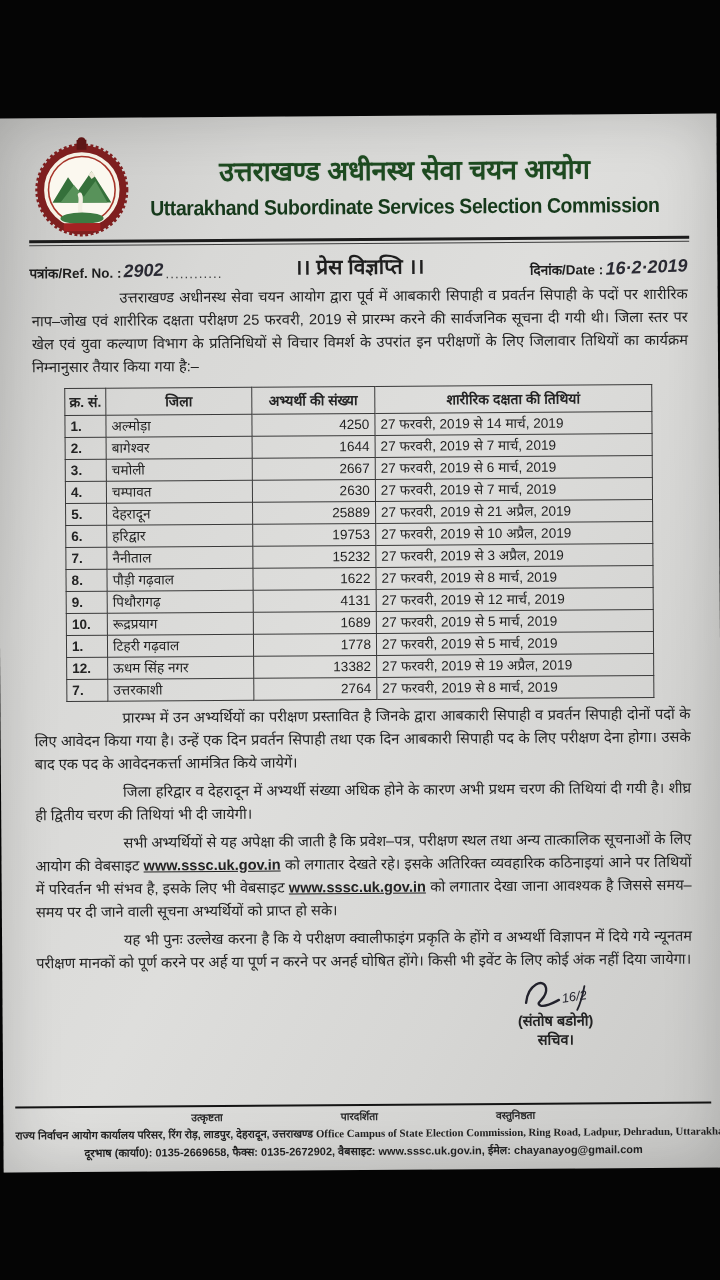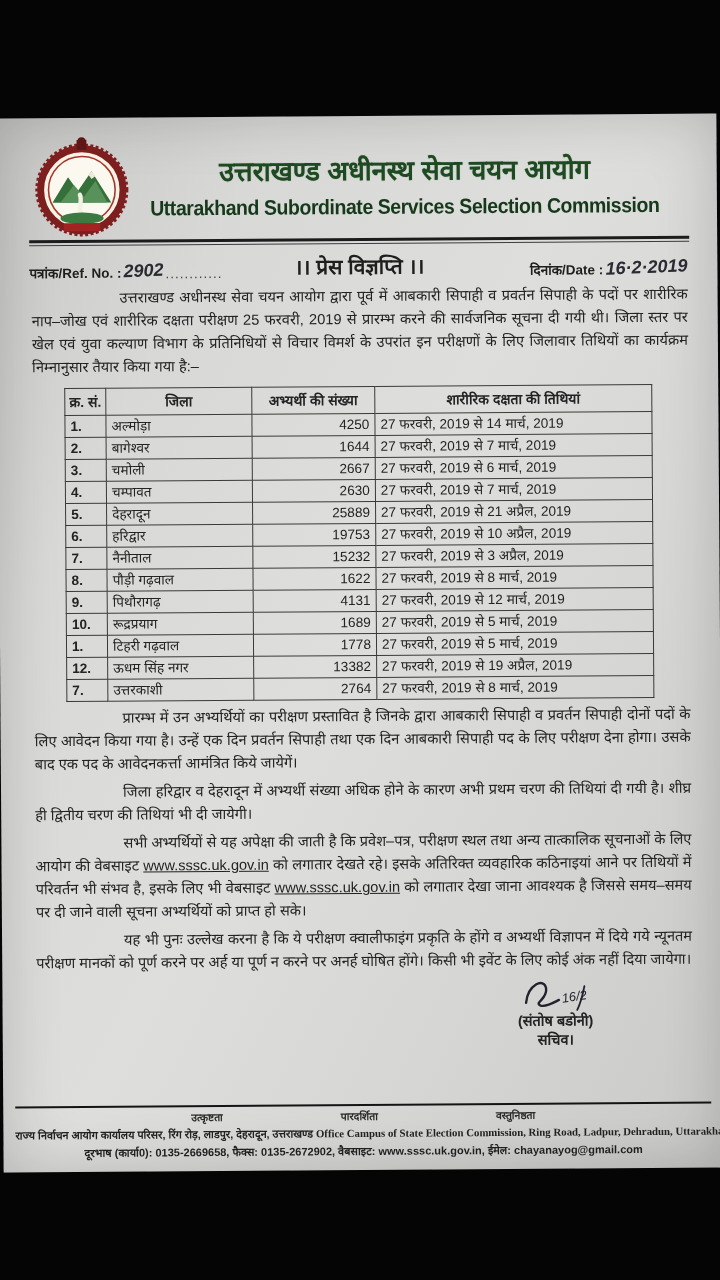--- a/index.html
+++ b/index.html
@@ -31,21 +31,21 @@
   
   .refline{display:flex;align-items:flex-end;margin-top:8px;font-size:13.5px;font-weight:bold;color:#1e1e1e;}
   .ref-left{flex:1;display:flex;align-items:flex-end;}
   .ref-center{flex:0 0 auto;font-size:21px;padding:0 4px;text-align:right;}
   .ref-right{flex:1;display:flex;justify-content:flex-end;align-items:flex-end;}
   .hand{font-style:italic;font-size:18px;font-weight:600;color:#2a2a33;transform:rotate(-2deg);margin:0 2px;}
   .dots{letter-spacing:1px;font-weight:normal;color:#444;}
 
   
   .para{font-size:14.6px;line-height:23px;text-align:justify;margin:5px 2px 0 2px;text-indent:88px;}
-  .url{font-weight:normal;text-decoration:underline;}
+  .url{font-weight:bold;text-decoration:underline;}
 
   
   table.sched{border-collapse:collapse;margin:9px 0 0 34px;table-layout:fixed;width:588px;}
   table.sched th,table.sched td{border:1.6px solid #3a3a3a;padding:0 5px;}
   table.sched th{font-size:14px;font-weight:bold;line-height:20px;padding:3px 2px;}
   table.sched td{font-size:13.6px;line-height:21px;height:21px;white-space:nowrap;overflow:hidden;}
   .col-sn{width:40px;} .col-dist{width:142px;} .col-cnt{width:120px;} .col-dates{width:270px;}
   td.c-sn{font-weight:bold;text-align:left;padding-left:7px;}
   td.c-cnt{text-align:right;}
   td.c-dates{padding-left:9px;}

